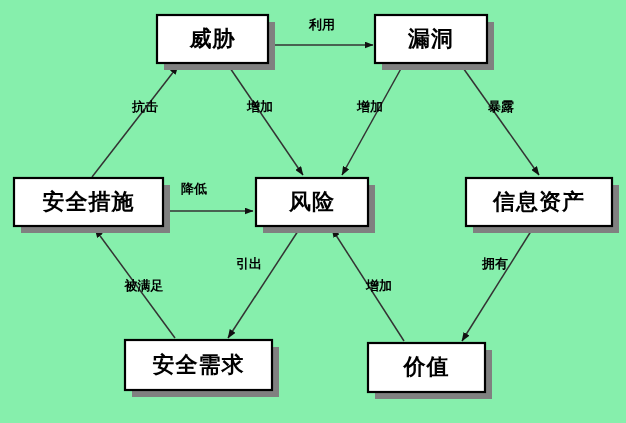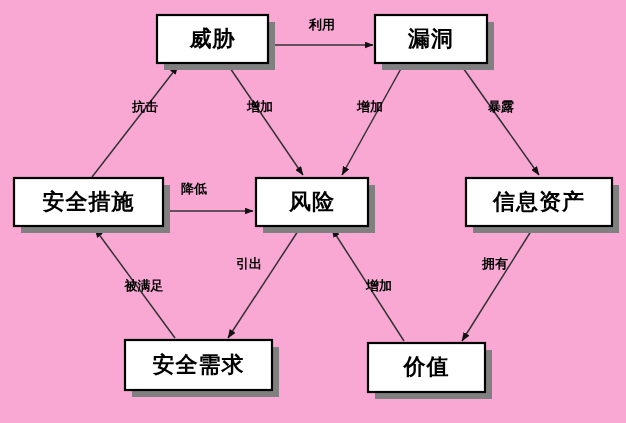--- a/index.html
+++ b/index.html
@@ -7,21 +7,21 @@
     padding: 0;
     background: #ffffff;
   }
   body {
     font-family: "Liberation Sans", "DejaVu Sans", sans-serif;
   }
   #diagram-root {
     position: relative;
     width: 626px;
     height: 423px;
-    background: #f9a8d4;
+    background: #86efac;
     overflow: hidden;
   }
   svg#diagram-svg {
     position: absolute;
     left: 0;
     top: 0;
     width: 626px;
     height: 423px;
   }
   .node-box {

